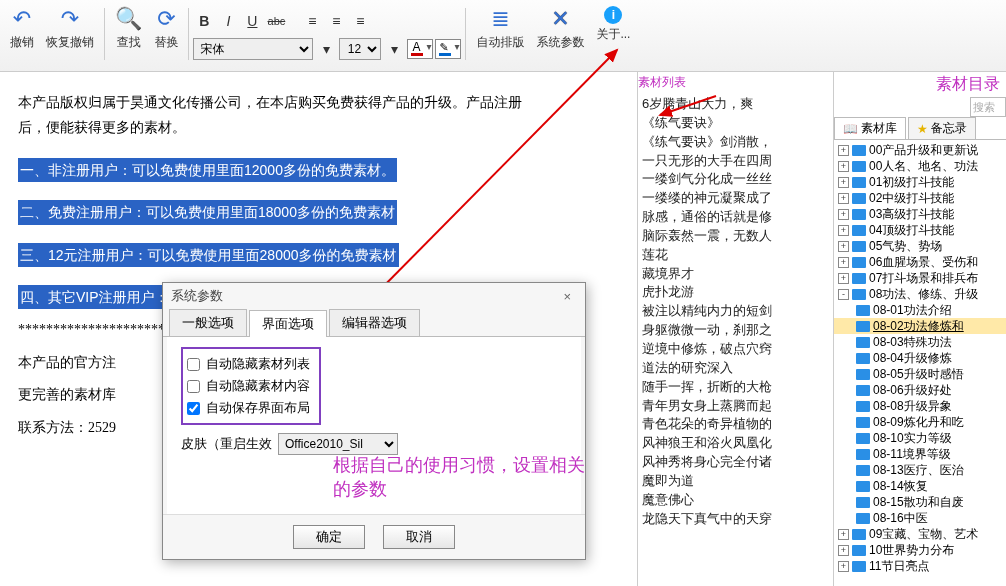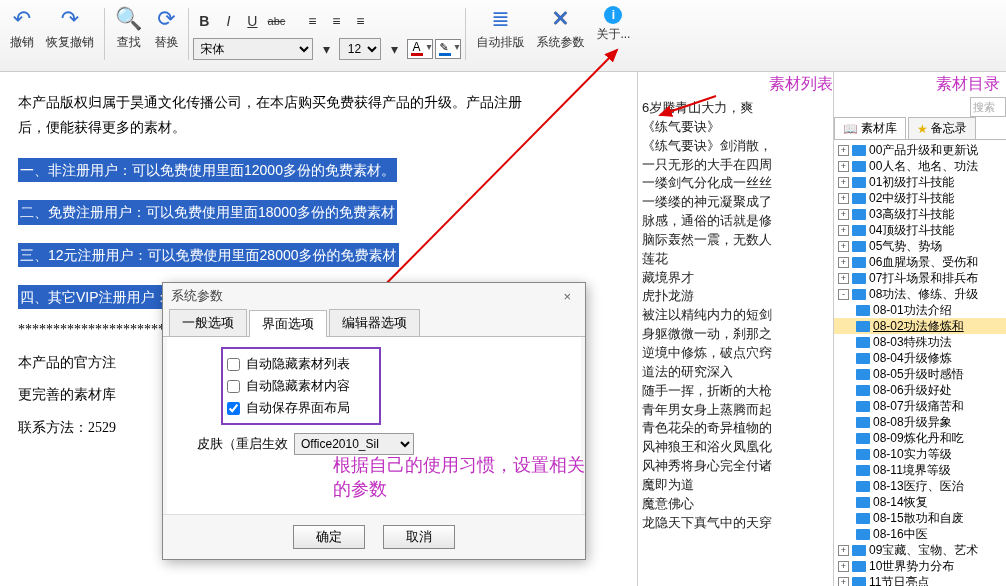--- a/index.html
+++ b/index.html
@@ -20,21 +20,21 @@
   .colorbtn .bar { position:absolute; left:3px; right:9px; bottom:2px; height:3px; background:#c00; }
   .colorbtn::after { content:"▾"; position:absolute; right:1px; top:1px; font-size:10px; color:#555; }
   .about-ic { width:18px; height:18px; border-radius:50%; background:#18a0fb; color:#fff; display:flex; align-items:center; justify-content:center; font-size:12px; font-weight:bold; }
 
   
   .main { position:absolute; top:72px; left:0; right:0; bottom:0; display:flex; }
   .editor { flex:0 0 638px; padding:19px 18px; overflow:hidden; border-right:1px solid #ccc; position:relative; }
   .editor .para { margin-bottom:10px; font-size:14px; font-family:"SimSun"; line-height:1.6; }
   .editor .hl { background:#2a63c4; color:#fff; padding:1px 2px; display:inline-block;margin-top:8px; }
   .midcol { flex:0 0 196px; border-right:1px solid #ccc; display:flex; flex-direction:column; }
-  .midcol .hdr { color:#c030c0; font-size:16px; text-align:right; padding:2px 0; }
+  .midcol .hdr { color:#c030c0; font-size:12px; text-align:left; padding:2px 0; }
   .midcol .list { flex:1; overflow:hidden; font-family:"SimSun"; font-size:13px; line-height:1.45; padding:2px 4px; color:#222; white-space:nowrap; }
   .rightcol { flex:1; display:flex; flex-direction:column; position:relative; }
   .rightcol .toprow { display:flex; align-items:flex-end;flex-direction:column; }
   .rightcol .hdr { color:#c030c0; font-size:16px; padding:2px 6px; }
   .searchbox { margin-left:auto; width:36px; height:20px; border:1px solid #bbb; font-size:11px; color:#aaa; display:flex; align-items:center; padding-left:2px; }
   .tabbar { display:flex; border-bottom:1px solid #bbb; font-size:12px; }
   .tabbar .tab { padding:2px 8px; border:1px solid #bbb; border-bottom:none; margin-right:2px; background:#f4f4f4; display:flex; align-items:center; gap:3px;}
   .tabbar .tab.active { background:#fff; }
   .tree { flex:1; overflow:hidden; font-size:12px; padding:2px 0; }
   .tree-node { display:flex; align-items:center; white-space:nowrap; line-height:16px; padding-left:4px;}
@@ -49,22 +49,22 @@
   
   .dialog { position:absolute; left:162px; top:282px; width:424px; height:278px; background:#f6f6f6; border:1px solid #888; box-shadow:2px 3px 12px rgba(0,0,0,.3); display:flex; flex-direction:column; }
   .dlg-title { padding:4px 8px; font-size:13px; color:#444; display:flex; align-items:center; }
   .dlg-close { margin-left:auto; cursor:pointer; padding:0 6px; color:#666; }
   .dlg-tabs { display:flex; border-bottom:1px solid #bbb; padding-left:6px; }
   .dlg-tabs .dtab { padding:4px 12px; border:1px solid #bbb; border-bottom:none; margin-right:2px; font-size:13px; background:#eee; cursor:pointer; }
   .dlg-tabs .dtab.active { background:#fff; position:relative; top:1px; }
   .dlg-body { flex:1; padding:10px 14px; font-size:13px; background:#fff; margin:0 4px; }
   .chk-row { display:flex; align-items:center; margin:4px 0; }
   .chk-row input { margin-right:6px; }
-  .chk-box-group { border:2px solid #8040c0; padding:2px 4px; width:160px;margin-left:40px; }
-  .skin-row { margin-top:8px; display:flex; align-items:center; gap:6px;margin-left:16px;}
+  .chk-box-group { border:2px solid #8040c0; padding:2px 4px; width:140px; }
+  .skin-row { margin-top:8px; display:flex; align-items:center; gap:6px;}
   .dlg-buttons { display:flex; justify-content:center; gap:18px; padding:10px; border-top:1px solid #ddd; }
   .dlg-buttons button { width:72px; height:24px; border:1px solid #888; background:linear-gradient(#fff,#e6e6e6); cursor:pointer; font-size:13px; }
   .dlg-anno { position:absolute; color:#c030c0; font-size:18px; left:170px; top:170px; }
   .tools-ic { font-size:19px; color:#333; text-shadow:0 0 1px #000; }
 </style>
 </head>
 <body>
 
 <div class="toolbar">
   <div class="tb-big">
@@ -254,24 +254,20 @@
         <div class="tree-node indent1">
           <span class="fld"></span>
           <span class="txt">08-05升级时感悟</span>
         </div>
         <div class="tree-node indent1">
           <span class="fld"></span>
           <span class="txt">08-06升级好处</span>
         </div>
         <div class="tree-node indent1">
           <span class="fld"></span>
-          <span class="txt">08-07升级痛苦和</span>
-        </div>
-        <div class="tree-node indent1">
-          <span class="fld"></span>
           <span class="txt">08-08升级异象</span>
         </div>
         <div class="tree-node indent1">
           <span class="fld"></span>
           <span class="txt">08-09炼化丹和吃</span>
         </div>
         <div class="tree-node indent1">
           <span class="fld"></span>
           <span class="txt">08-10实力等级</span>
         </div>

